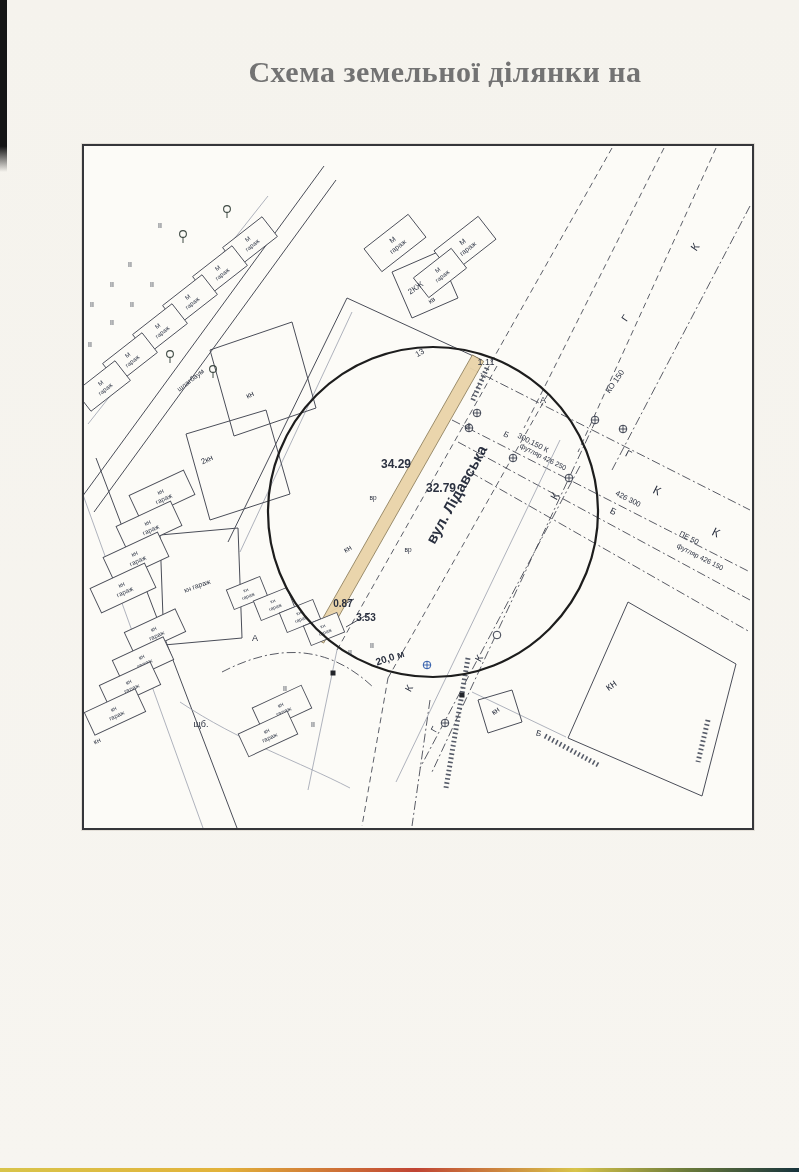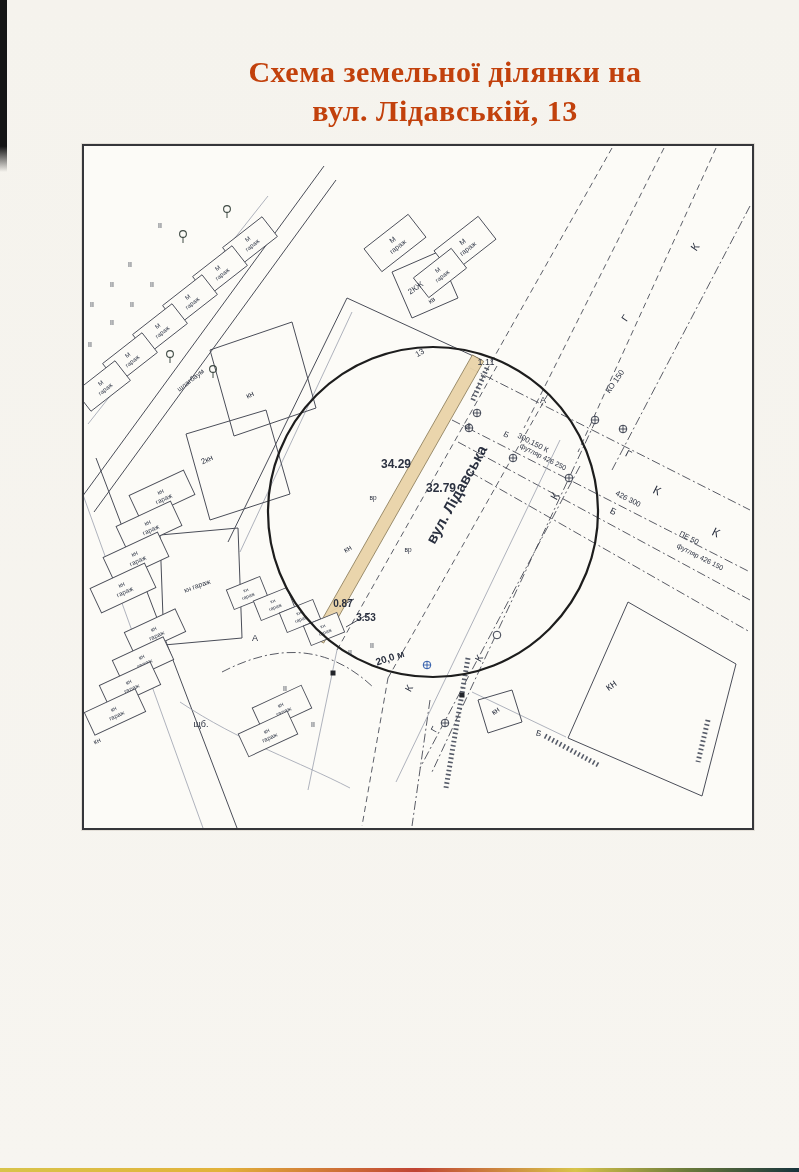--- a/index.html
+++ b/index.html
@@ -8,38 +8,37 @@
     background:linear-gradient(#f5f3ed,#f7f5f0);
     font-family:"Liberation Sans",sans-serif;
   }
   .scan-edge-left{position:absolute;left:0;top:0;width:7px;height:172px;
     background:linear-gradient(#151515 85%,rgba(20,20,20,0));}
   .scan-edge-bottom{position:absolute;left:0;bottom:0;width:799px;height:4px;
     background:linear-gradient(90deg,#d8c44a,#e2b23a 28%,#c04434 52%,#d8c44a 72%,#6a7a3a 86%,#17333c);}
   .title{
     position:absolute;top:52px;left:120px;width:650px;text-align:center;
     font-family:"Liberation Serif",serif;font-weight:bold;
-    font-size:30px;line-height:39px;color:#c2410c;letter-spacing:.5px;
+    font-size:30px;line-height:39px;color:#737373;letter-spacing:.5px;
   }
   .map-frame{
     position:absolute;left:82px;top:144px;width:668px;height:682px;
     border:2px solid #35363a;background:#fcfbf7;
     box-shadow:0 0 0 1px rgba(120,110,90,.15);
   }
   .map-frame svg{display:block;width:668px;height:682px;}
   svg text{font-family:"Liberation Sans",sans-serif;}
 </style>
 </head>
 <body>
 
 <div class="scan-edge-left"></div>
 
 <div class="title">
   <div>Схема земельної ділянки на</div>
-  <div>вул. Лідавській, 13</div>
 </div>
 
 <div class="map-frame">
   <svg id="map-svg" viewBox="84 146 668 682">
       <path d="M88,424 L268,196" fill="none" stroke="#9aa0ad" stroke-width="0.8"></path>
       <path d="M82,497 L324,166" fill="none" stroke="#4a4d58" stroke-width="1"></path>
       <path d="M94,512 L336,180" fill="none" stroke="#4a4d58" stroke-width="1"></path>
       <path d="M96,458 L237,828" fill="none" stroke="#4a4d58" stroke-width="1"></path>
       <path d="M82,492 L203,828" fill="none" stroke="#9aa0ad" stroke-width="0.8"></path>
       <path d="M228,542 L347,298 L482,360" fill="none" stroke="#4a4d58" stroke-width="1"></path>

